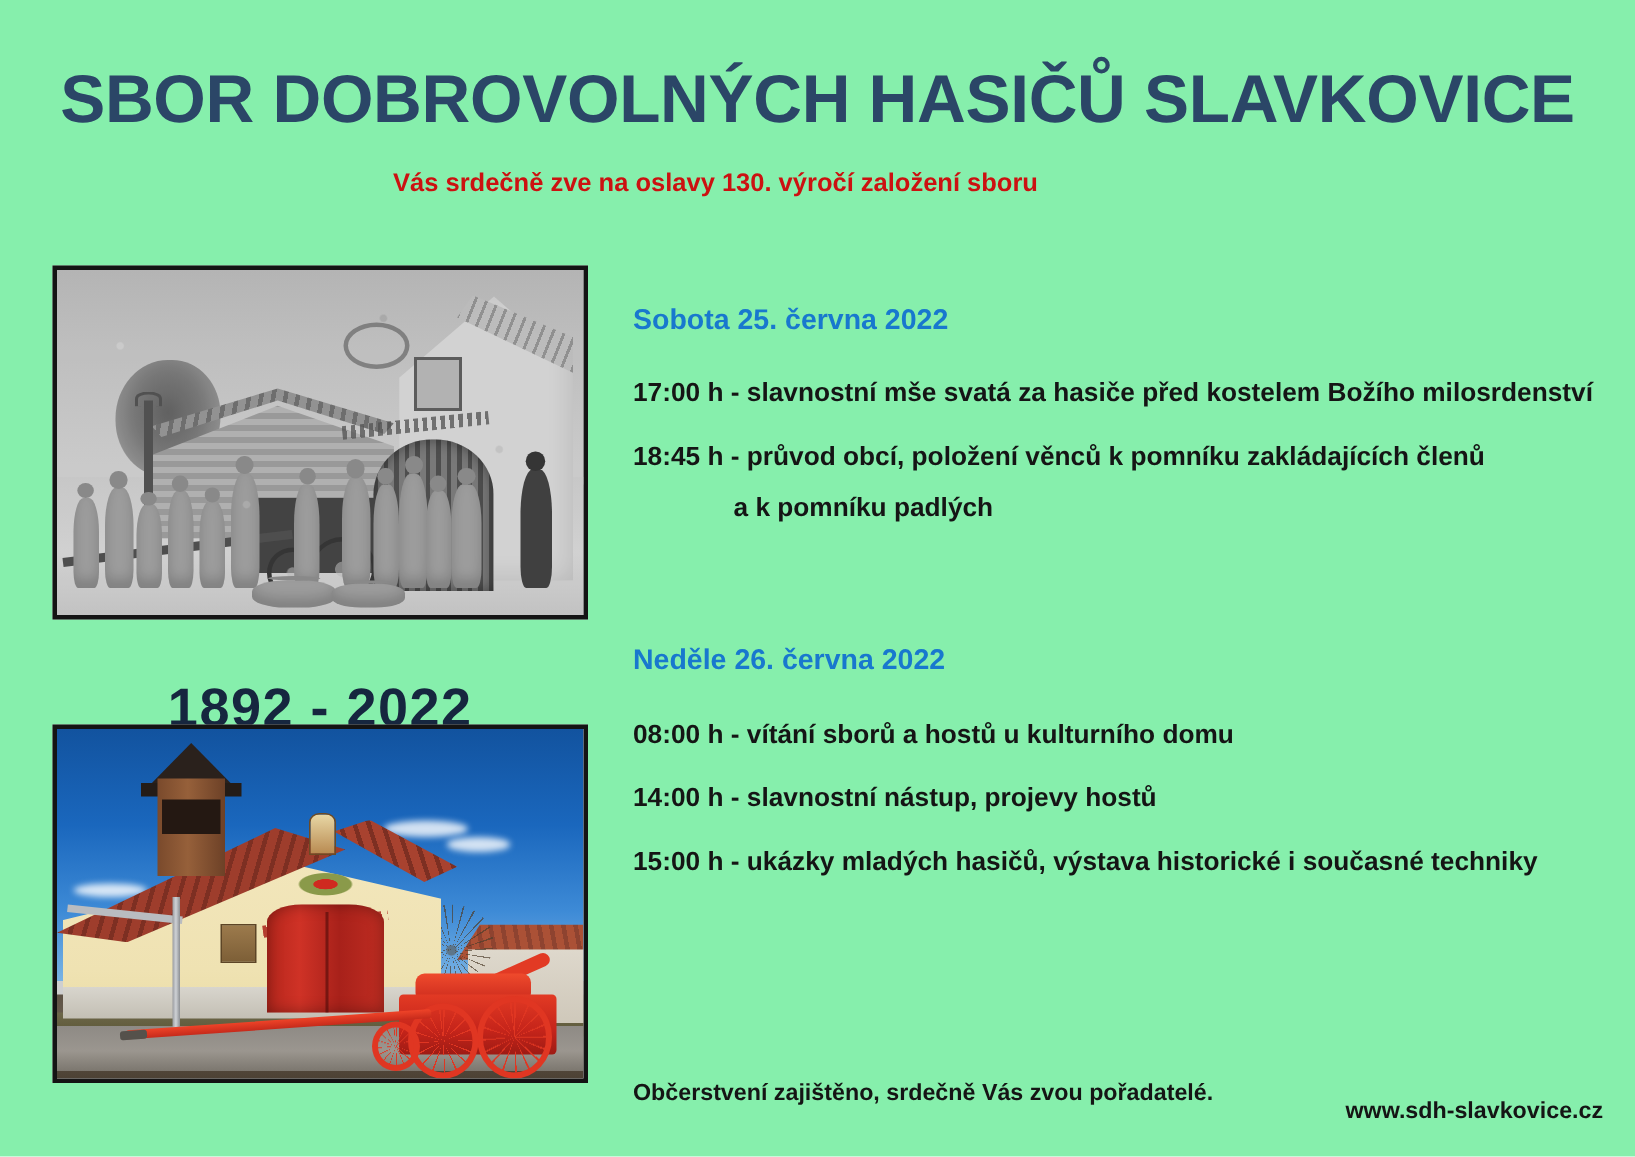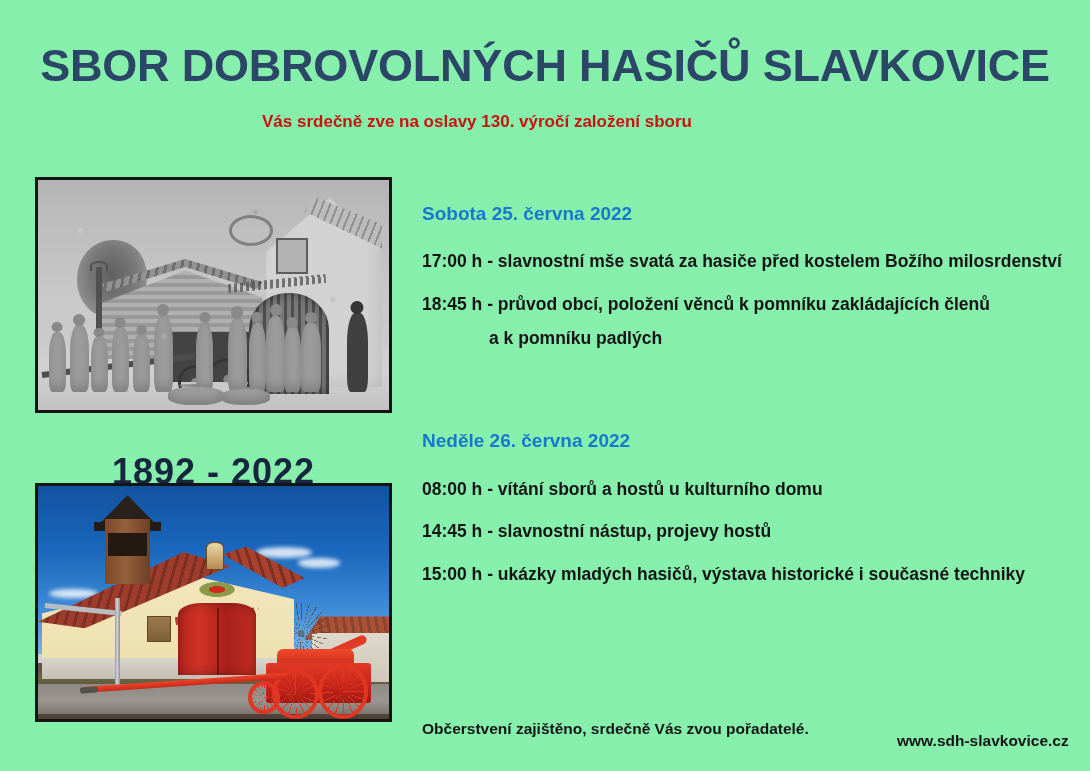--- a/index.html
+++ b/index.html
@@ -660,19 +660,19 @@
     </div>
   </div>
 
   <div class="day-heading" id="day1-heading">Sobota 25. června 2022</div>
   <div class="sched-line" id="day1-item0">17:00 h - slavnostní mše svatá za hasiče před kostelem Božího milosrdenství</div>
   <div class="sched-line" id="day1-item1">18:45 h - průvod obcí, položení věnců k pomníku zakládajících členů</div>
   <div class="sched-line indent" id="day1-item1b">a k pomníku padlých</div>
 
   <div class="day-heading" id="day2-heading">Neděle 26. června 2022</div>
   <div class="sched-line" id="day2-item0">08:00 h - vítání sborů a hostů u kulturního domu</div>
-  <div class="sched-line" id="day2-item1">14:45 h - slavnostní nástup, projevy hostů</div>
+  <div class="sched-line" id="day2-item1">14:00 h - slavnostní nástup, projevy hostů</div>
   <div class="sched-line" id="day2-item2">15:00 h - ukázky mladých hasičů, výstava historické i současné techniky</div>
 
   <div class="footer-note">Občerstvení zajištěno, srdečně Vás zvou pořadatelé.</div>
   <div class="footer-web">www.sdh-slavkovice.cz</div>
 
 </div>
 
 </body></html>

